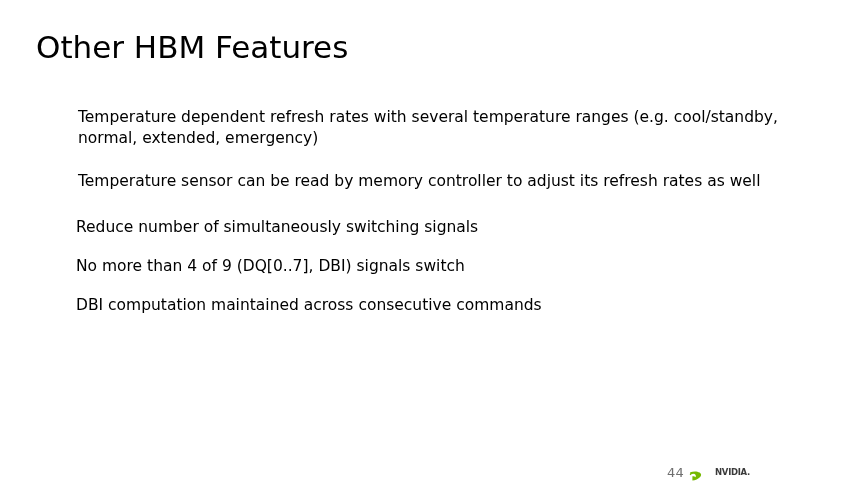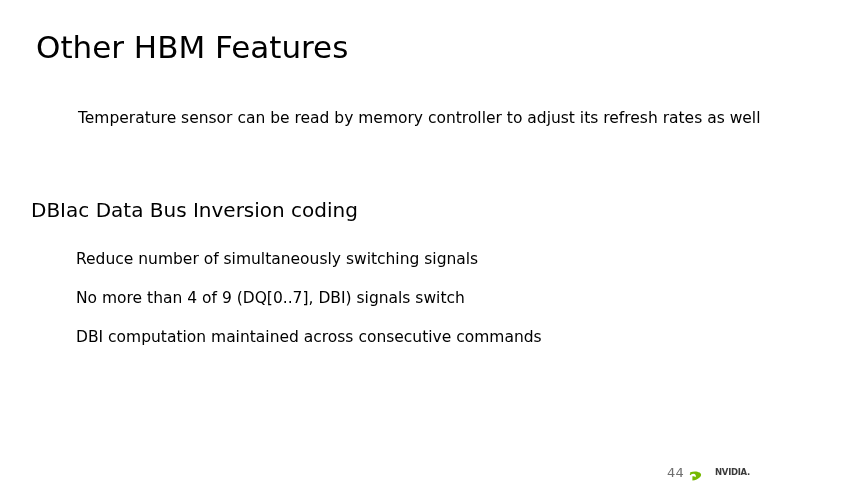--- a/index.html
+++ b/index.html
@@ -114,24 +114,24 @@
 </head>
 <body>
 
 <div class="slide">
 
   <div class="slide-title">Other HBM Features</div>
 
   <div class="body-area">
 
 
+    <div class="level2 sub-a">Temperature dependent refresh rates with several temperature ranges (e.g. cool/standby, normal, extended, emergency)</div>
 
     <div class="level2 sub-b">Temperature sensor can be read by memory controller to adjust its refresh rates as well</div>
 
-    <div class="level1 block-2">DBIac Data Bus Inversion coding</div>
 
     <div class="level2 sub-c">Reduce number of simultaneously switching signals</div>
 
     <div class="level2 sub-d">No more than 4 of 9 (DQ[0..7], DBI) signals switch</div>
 
     <div class="level2 sub-e">DBI computation maintained across consecutive commands</div>
 
   </div>
 
   <div class="footer">

